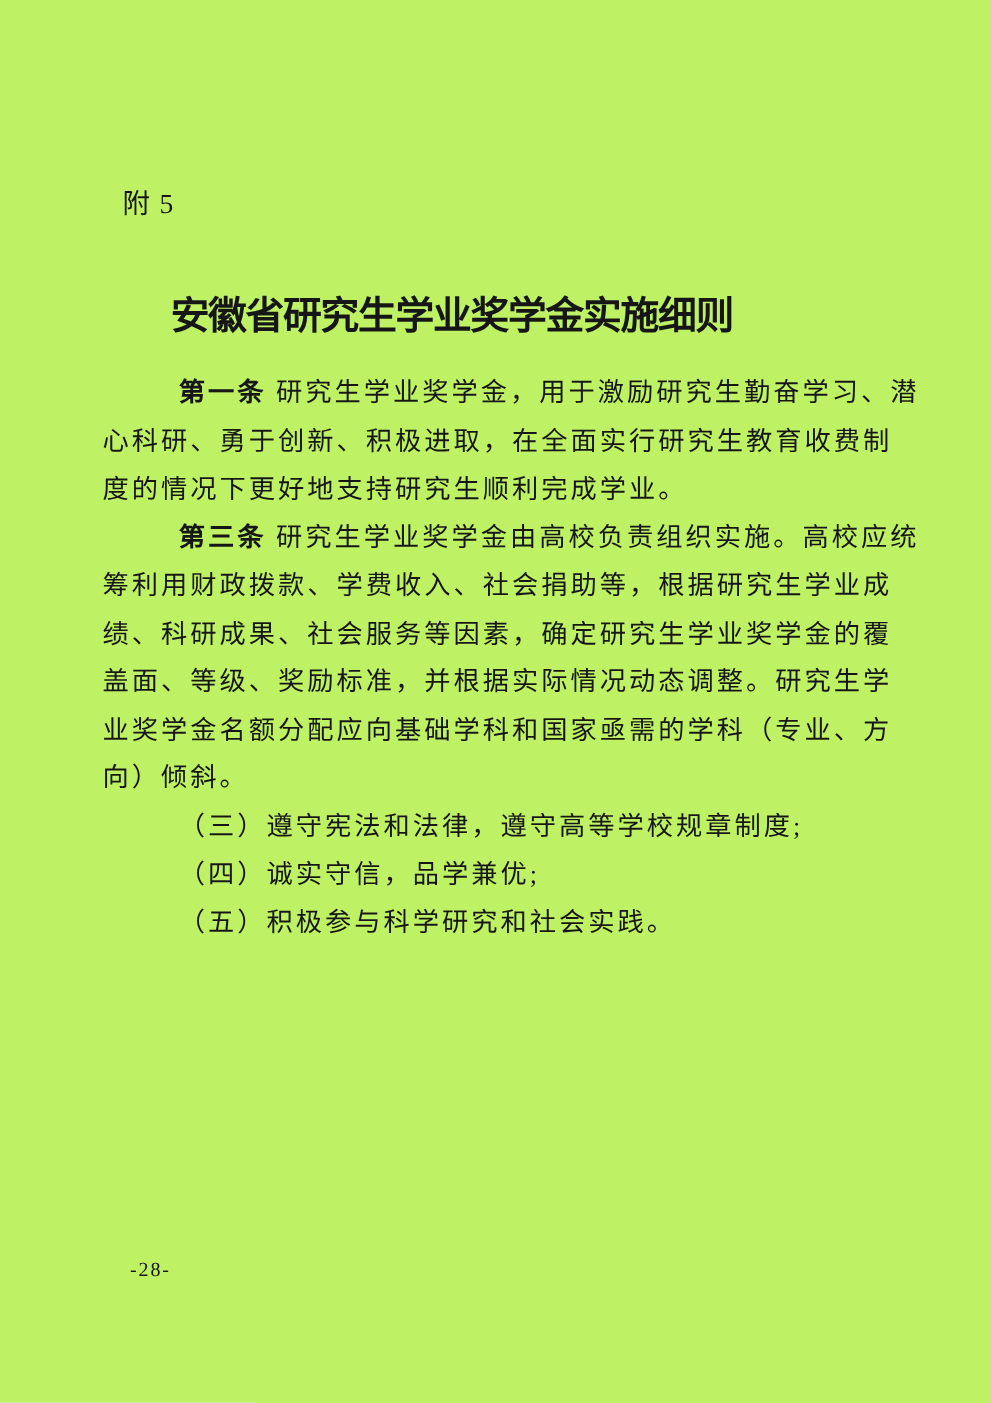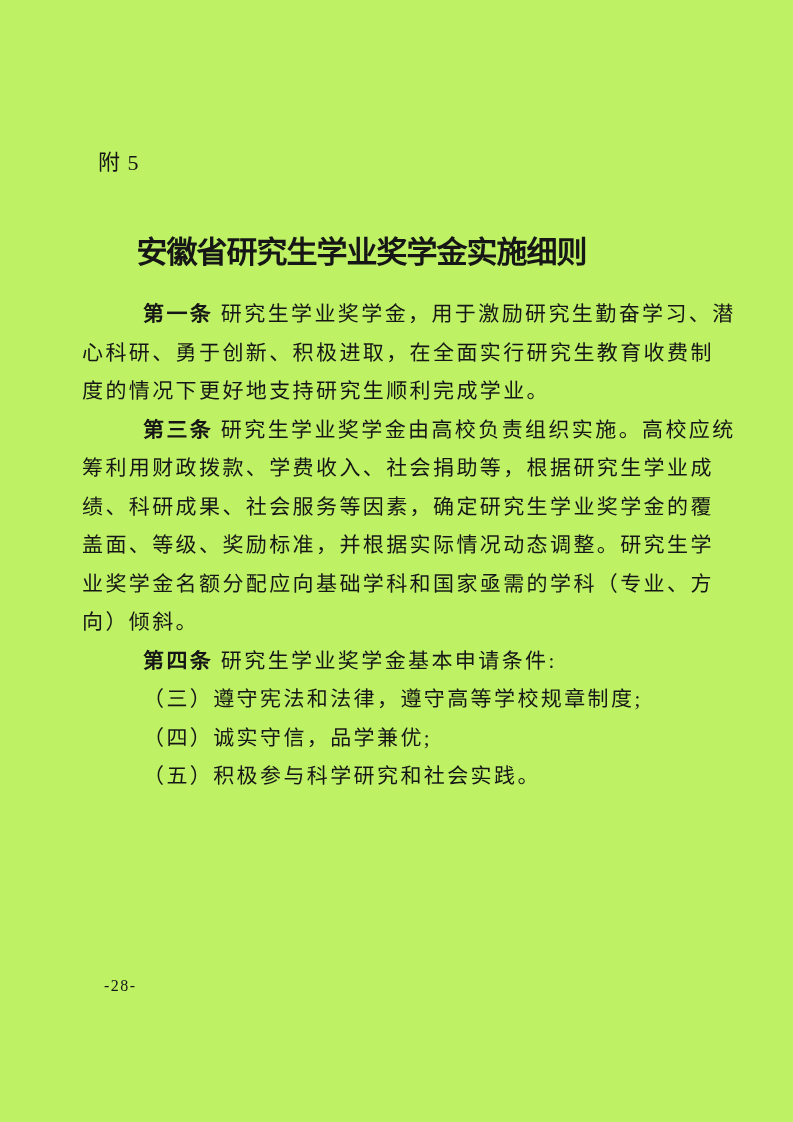--- a/index.html
+++ b/index.html
@@ -53,21 +53,21 @@
     padding: 0;
     text-indent: 61px;
     white-space: pre-line;
   }
   .article-num {
     font-weight: 700;
   }
   .page-number {
     position: absolute;
     left: 104px;
-    top: 976px;
+    top: 1007px;
     font-size: 16px;
     line-height: 20px;
     letter-spacing: 1.5px;
   }
 </style>
 </head>
 <body>
 
 <div class="page">
 
@@ -78,21 +78,20 @@
   <div class="doc-body">
     <p class="para"><b class="article-num">第一条</b><span> 研究生学业奖学金，用于激励研究生勤奋学习、潜
 心科研、勇于创新、积极进取，在全面实行研究生教育收费制
 度的情况下更好地支持研究生顺利完成学业。</span></p>
     <p class="para"><b class="article-num">第三条</b><span> 研究生学业奖学金由高校负责组织实施。高校应统
 筹利用财政拨款、学费收入、社会捐助等，根据研究生学业成
 绩、科研成果、社会服务等因素，确定研究生学业奖学金的覆
 盖面、等级、奖励标准，并根据实际情况动态调整。研究生学
 业奖学金名额分配应向基础学科和国家亟需的学科（专业、方
 向）倾斜。</span></p>
-    <p class="para"><b class="article-num">第四条</b><span> 研究生学业奖学金基本申请条件:</span></p>
     <p class="para"><b class="article-num"></b><span>（三）遵守宪法和法律，遵守高等学校规章制度;</span></p>
     <p class="para"><b class="article-num"></b><span>（四）诚实守信，品学兼优;</span></p>
     <p class="para"><b class="article-num"></b><span>（五）积极参与科学研究和社会实践。</span></p>
   </div>
 
   <div class="page-number">-28-</div>
 
 </div>
 
 </body></html>

